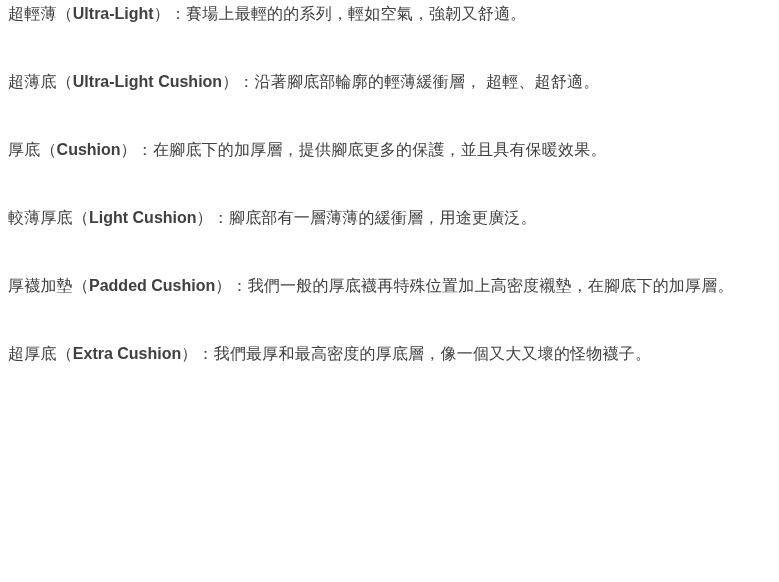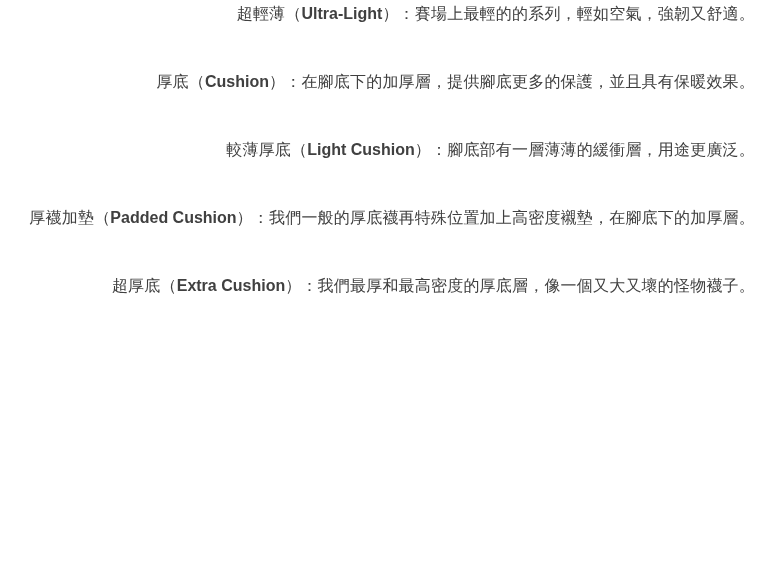--- a/index.html
+++ b/index.html
@@ -9,47 +9,48 @@
   }
   body {
     width: 779px;
     height: 582px;
     overflow: hidden;
     font-family: "Liberation Sans", "DejaVu Sans", sans-serif;
     color: #404040;
   }
   .doc {
     padding: 3px 24px 0 8px;
-    text-align: right;
   }
   p.cushion-line {
     margin: 0 0 47px 0;
     font-size: 16px;
     line-height: 21px;
     white-space: nowrap;
     letter-spacing: 0.2px;
   }
   p.cushion-line:last-child {
     margin-bottom: 0;
-    margin-left: 36px;
   }
   .en-name {
     font-weight: 700;
     letter-spacing: 0;
   }
 </style>
 </head>
 <body>
 
 <div class="doc">
 
   <p class="cushion-line">
     <span>超輕薄</span><span>（</span><span class="en-name">Ultra-Light</span><span>）：</span><span>賽場上最輕的的系列，輕如空氣，強韌又舒適。</span>
   </p>
 
+  <p class="cushion-line">
+    <span>超薄底</span><span>（</span><span class="en-name">Ultra-Light Cushion</span><span>）：</span><span>沿著腳底部輪廓的輕薄緩衝層， 超輕、超舒適。</span>
+  </p>
 
 
 
   <p class="cushion-line">
     <span>厚底</span><span>（</span><span class="en-name">Cushion</span><span>）：</span><span>在腳底下的加厚層，提供腳底更多的保護，並且具有保暖效果。</span>
   </p>
 
   <p class="cushion-line">
     <span>較薄厚底</span><span>（</span><span class="en-name">Light Cushion</span><span>）：</span><span>腳底部有一層薄薄的緩衝層，用途更廣泛。</span>
   </p>

